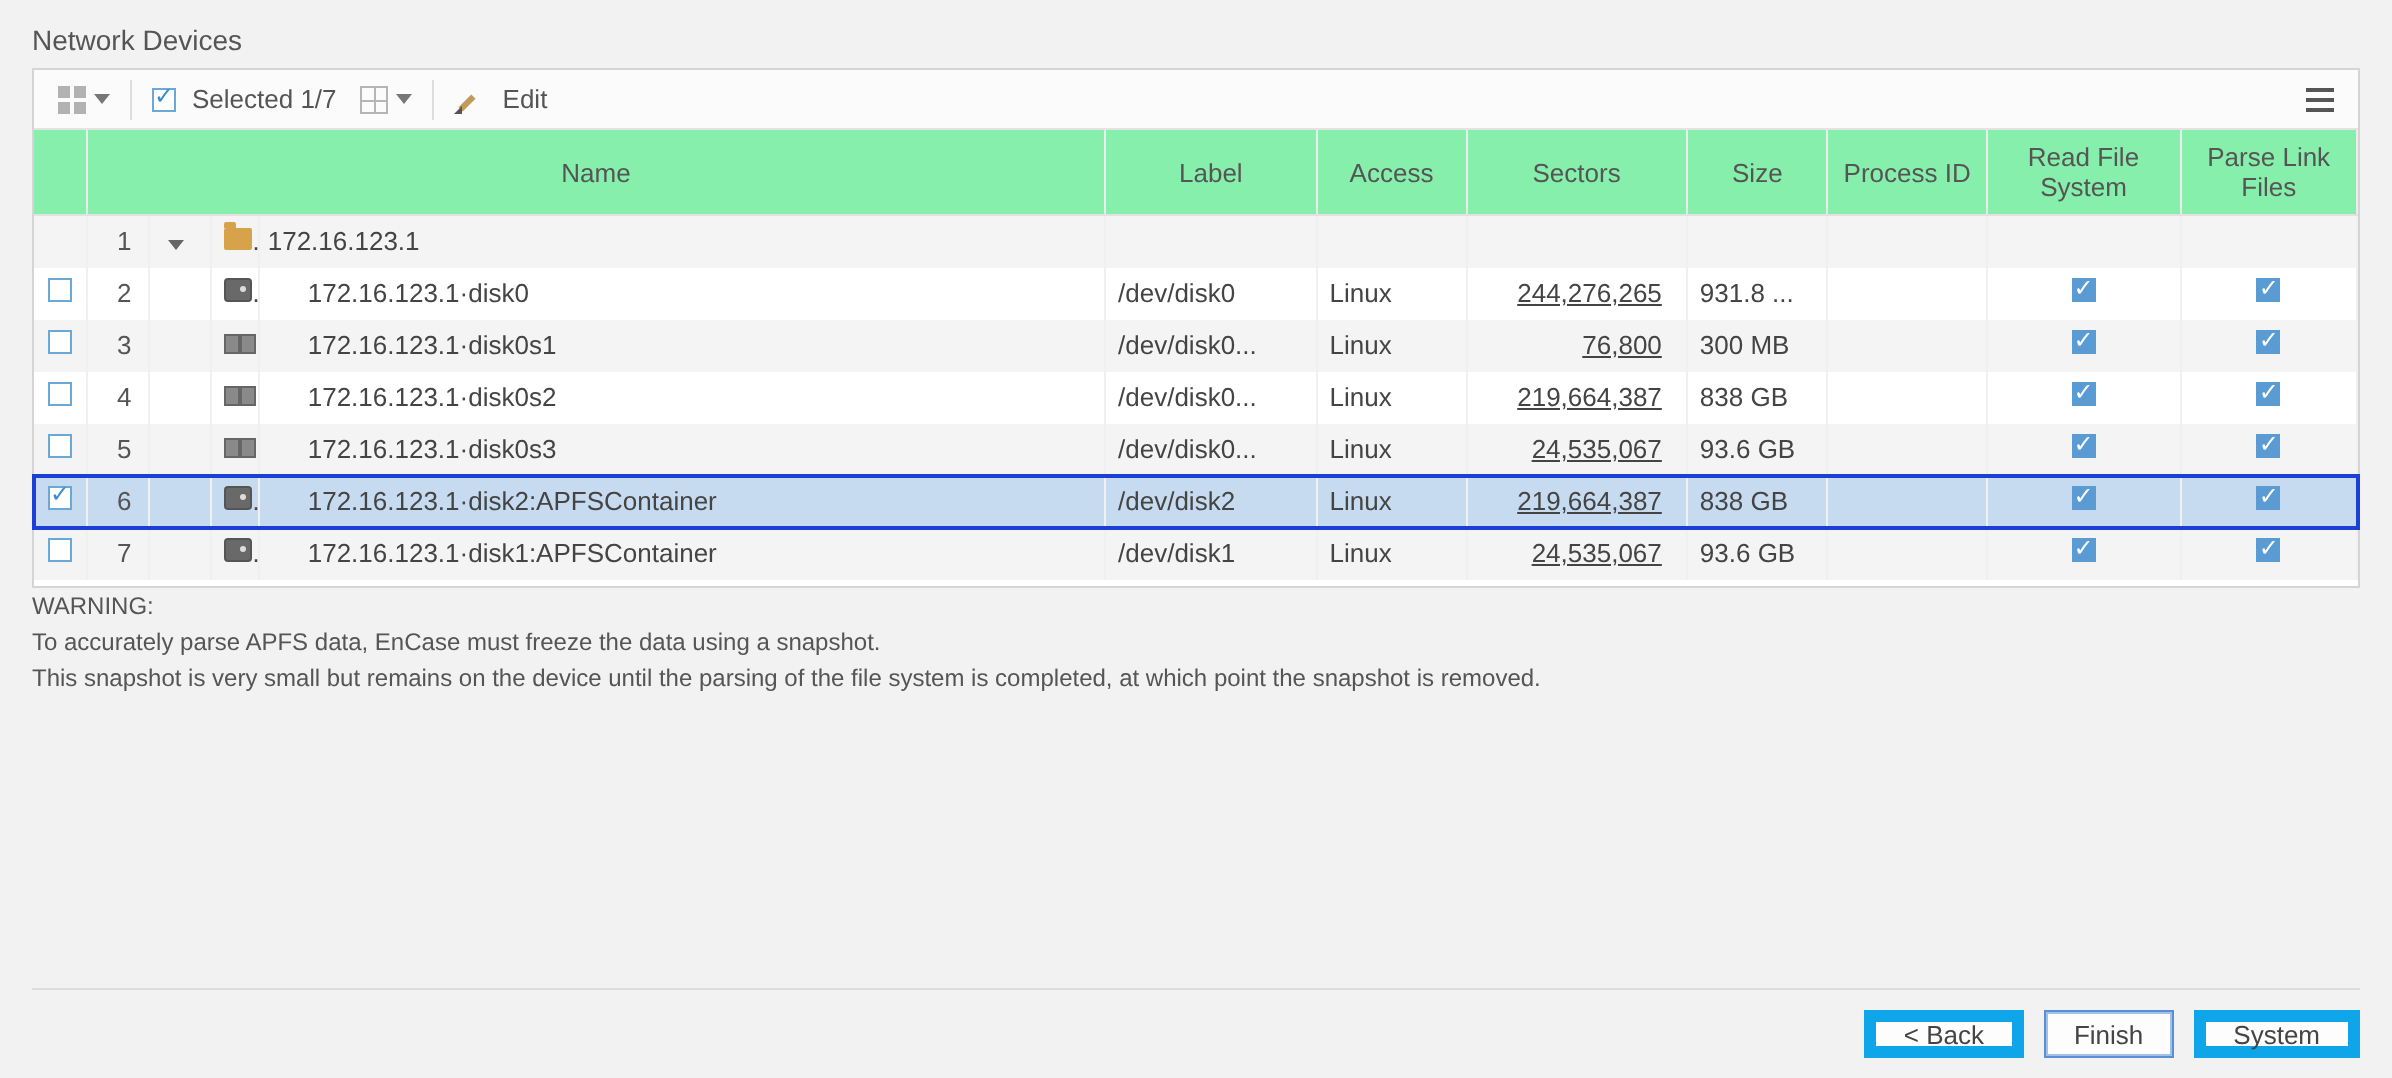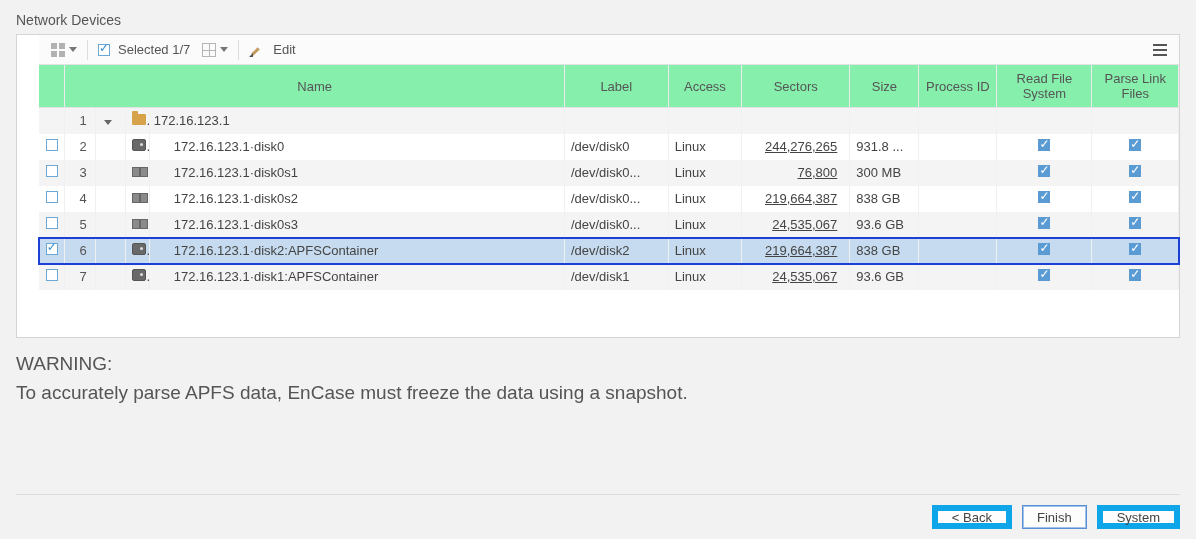--- a/index.html
+++ b/index.html
@@ -15,22 +15,21 @@
     padding: 12px 16px 10px 16px;
     display: flex;
     flex-direction: column;
   }
   .title { font-size: 14px; color:#555; margin-bottom:6px; }
   .panel {
     border: 1px solid #d5d5d5;
     background: #fff;
     display: flex;
     flex-direction: column;
-    height: 304px;
-    padding-left: 22px;
+    height: 260px;
   }
   .toolbar {
     display:flex; align-items:center;
     height:30px;
     border-bottom:1px solid #e3e3e3;
     padding:0 6px;
     background:#fbfbfb;
     position:relative;
   }
   .toolbar .tb-item {
@@ -147,21 +146,21 @@
 
   td.idx { text-align:right; color:#555; padding-right:8px;}
   td.sectors{ text-align:right; padding-right:12px;text-decoration:underline;}
   td.center{text-align:center;}
   td.name { padding-left:0;}
   .tree-caret{
     display:inline-block;width:0;height:0;margin-right:4px;
     border-left:4px solid transparent;border-right:4px solid transparent;border-top:5px solid #666;
   }
 
-  .warning { margin-top:12px; color:#555; line-height:1.5; font-size:19px; }
+  .warning { color:#555; line-height:1.5; font-size:12px; }
   .footer {
     margin-top:auto; display:flex; justify-content:flex-end; gap:10px;
     border-top:1px solid #ddd; padding-top:10px;
   }
   .btn {
     min-width:64px; height:24px; padding:0 14px;
     border:6px solid #0ea5e9; background:#fdfdfd;
     color:#444; font-size:13px; cursor:pointer;
     display:inline-flex;align-items:center;justify-content:center;
   }
@@ -327,19 +326,20 @@
           <td class="center"><span class="chkb"></span></td>
           <td class="center"><span class="chkb"></span></td>
         </tr>
       </tbody>
   </table>
 </div>
 
 <div class="warning">
   <div>WARNING:</div>
   <div>To accurately parse APFS data, EnCase must freeze the data using a snapshot.</div>
+  <div>This snapshot is very small but remains on the device until the parsing of the file system is completed, at which point the snapshot is removed.</div>
 </div>
 
 <div class="footer">
   <button class="btn">&lt; Back</button>
   <button class="btn primary">Finish</button>
   <button class="btn">System</button>
 </div>
 
 </body></html>

